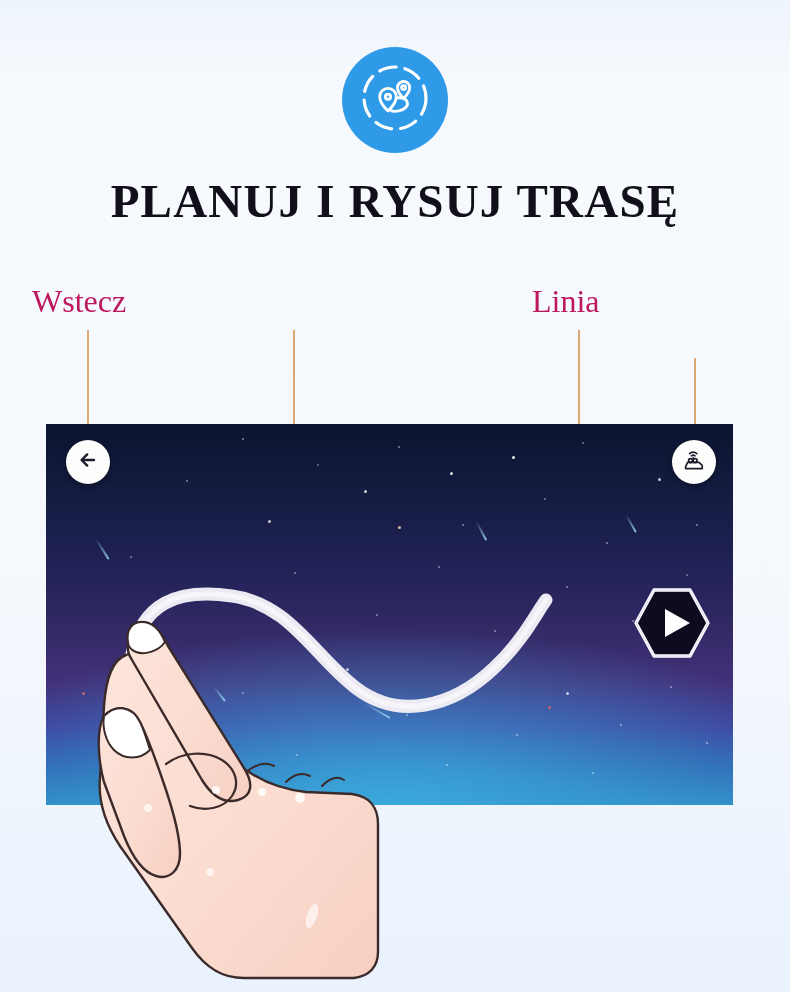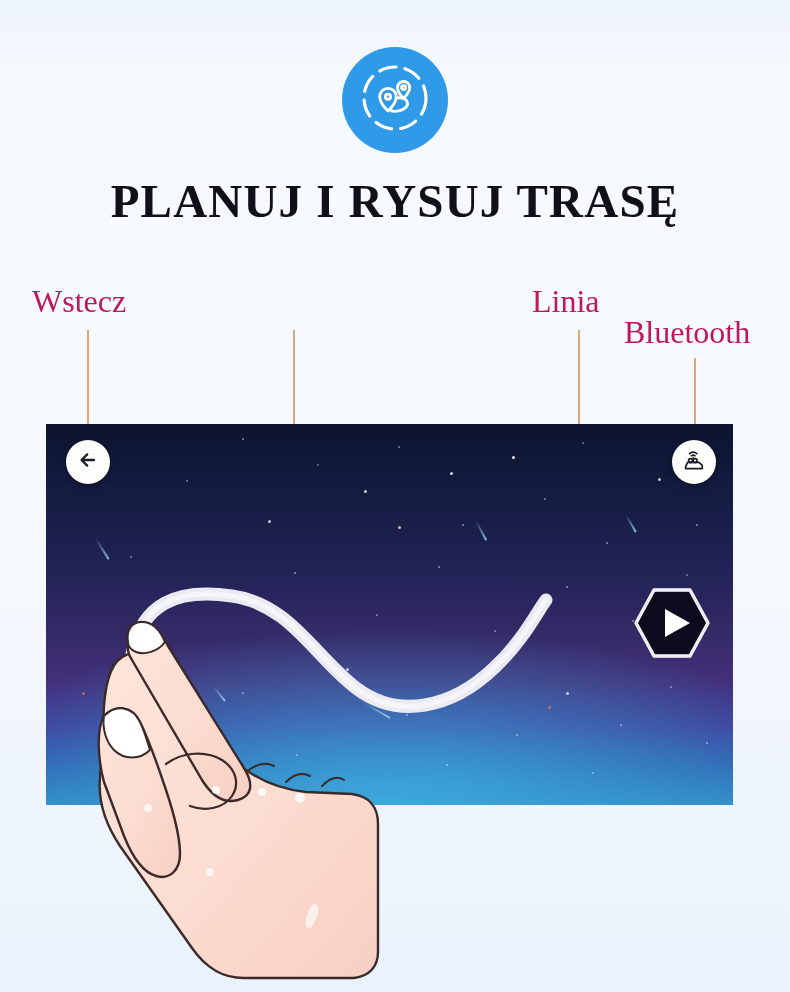--- a/index.html
+++ b/index.html
@@ -162,21 +162,20 @@
           </g>
         </svg>
       </span>
     </div>
   </div>
 
   <div class="title">PLANUJ I RYSUJ TRASĘ</div>
 
   <div class="label lbl-back">Wstecz</div>
   <div class="label lbl-start">Linia</div>
-  <div class="label lbl-bluetooth">Bluetooth</div>
 
   <div class="leader leader-v ld-back"></div>
   <div class="leader leader-v ld-route"></div>
   <div class="leader leader-v ld-start-v"></div>
   <div class="leader leader-h ld-start-h"></div>
   <div class="leader leader-v ld-bt"></div>
 
   <div class="panel">
 
     <div class="panel-stars">

